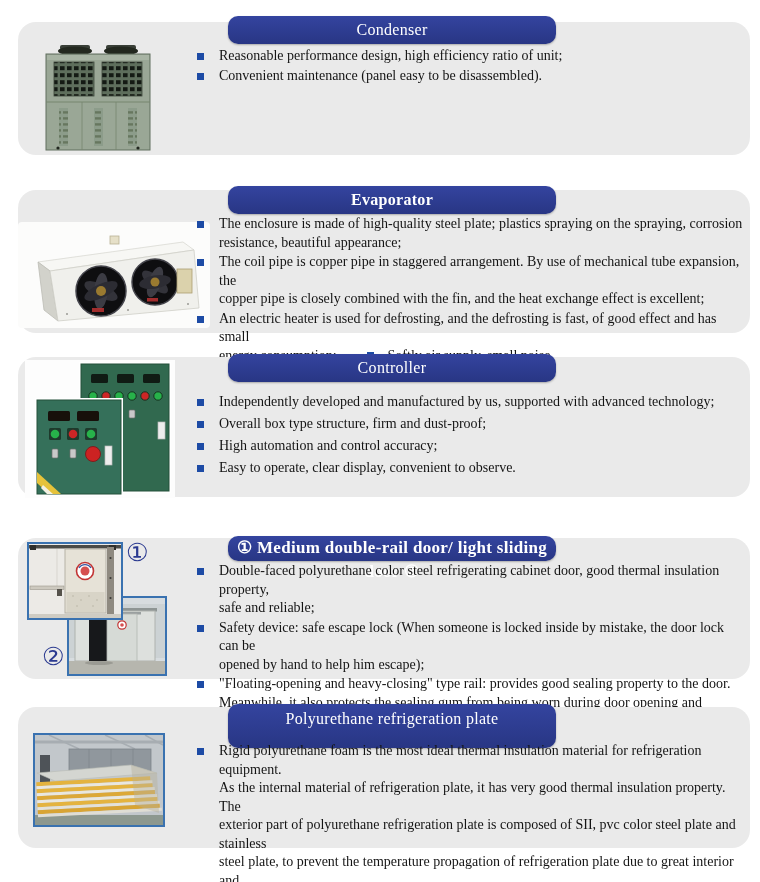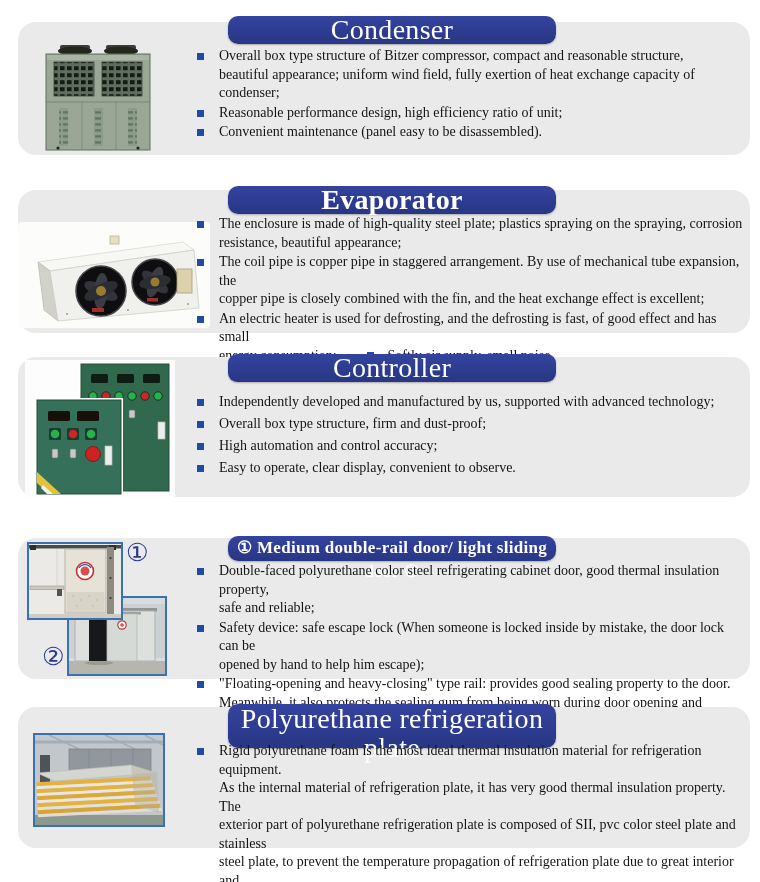--- a/index.html
+++ b/index.html
@@ -13,26 +13,26 @@
   }
   .p1{top:22px;height:133px;}
   .p2{top:190px;height:143px;}
   .p3{top:357px;height:140px;}
   .p4{top:538px;height:141px;}
   .p5{top:707px;height:141px;}
   .banner{
     position:absolute;left:210px;width:328px;height:28px;
     background:linear-gradient(180deg,#34449f 0%,#283684 100%);
     border-radius:10px;color:#ffffff;text-align:center;
-    font-size:28px;line-height:27px;letter-spacing:.3px;
+    font-size:16px;line-height:27px;letter-spacing:.3px;
     box-shadow:0 1px 2px rgba(0,0,0,.28);
   }
   .p1 .banner{top:-6px;}
   .p2 .banner{top:-4px;font-weight:bold;}
-  .p3 .banner{top:-3px;border-radius:9px;}
+  .p3 .banner{top:-3px;}
   .p4 .banner{top:-2px;height:25px;font-size:17px;line-height:24px;font-weight:bold;}
   .p5 .banner{top:-3px;height:44px;line-height:29px;}
   .bullets{position:absolute;left:178px;right:6px;}
   .p1 .bullets{top:25px;}
   .p2 .bullets{top:25px;}
   .p3 .bullets{top:36px;}
   .p4 .bullets{top:24px;}
   .p5 .bullets{top:35px;}
   .row{display:flex;align-items:flex-start;margin-bottom:1px;font-size:14px;line-height:18.5px;}
   .p3 .row{margin-bottom:3.5px;}
@@ -79,25 +79,20 @@
       <rect x="56" y="64" width="9" height="38" fill="url(#vslot)"></rect>
       <rect x="90" y="64" width="9" height="38" fill="url(#vslot)"></rect>
       <circle cx="20" cy="104" r="1.6" fill="#20261e"></circle>
       <circle cx="100" cy="104" r="1.6" fill="#20261e"></circle>
     </svg>
   </div>
 
   <div class="bullets">
     <div class="row">
       <span class="sq"></span>
-      <span class="txt">Overall box type structure of Bitzer compressor, compact and reasonable structure,
-beautiful appearance; uniform wind field, fully exertion of heat exchange capacity of condenser;</span>
-    </div>
-    <div class="row">
-      <span class="sq"></span>
       <span class="txt">Reasonable performance design, high efficiency ratio of unit;</span>
     </div>
     <div class="row">
       <span class="sq"></span>
       <span class="txt">Convenient maintenance (panel easy to be disassembled).</span>
     </div>
   </div>
 </section>
 
 <section class="panel p2">

